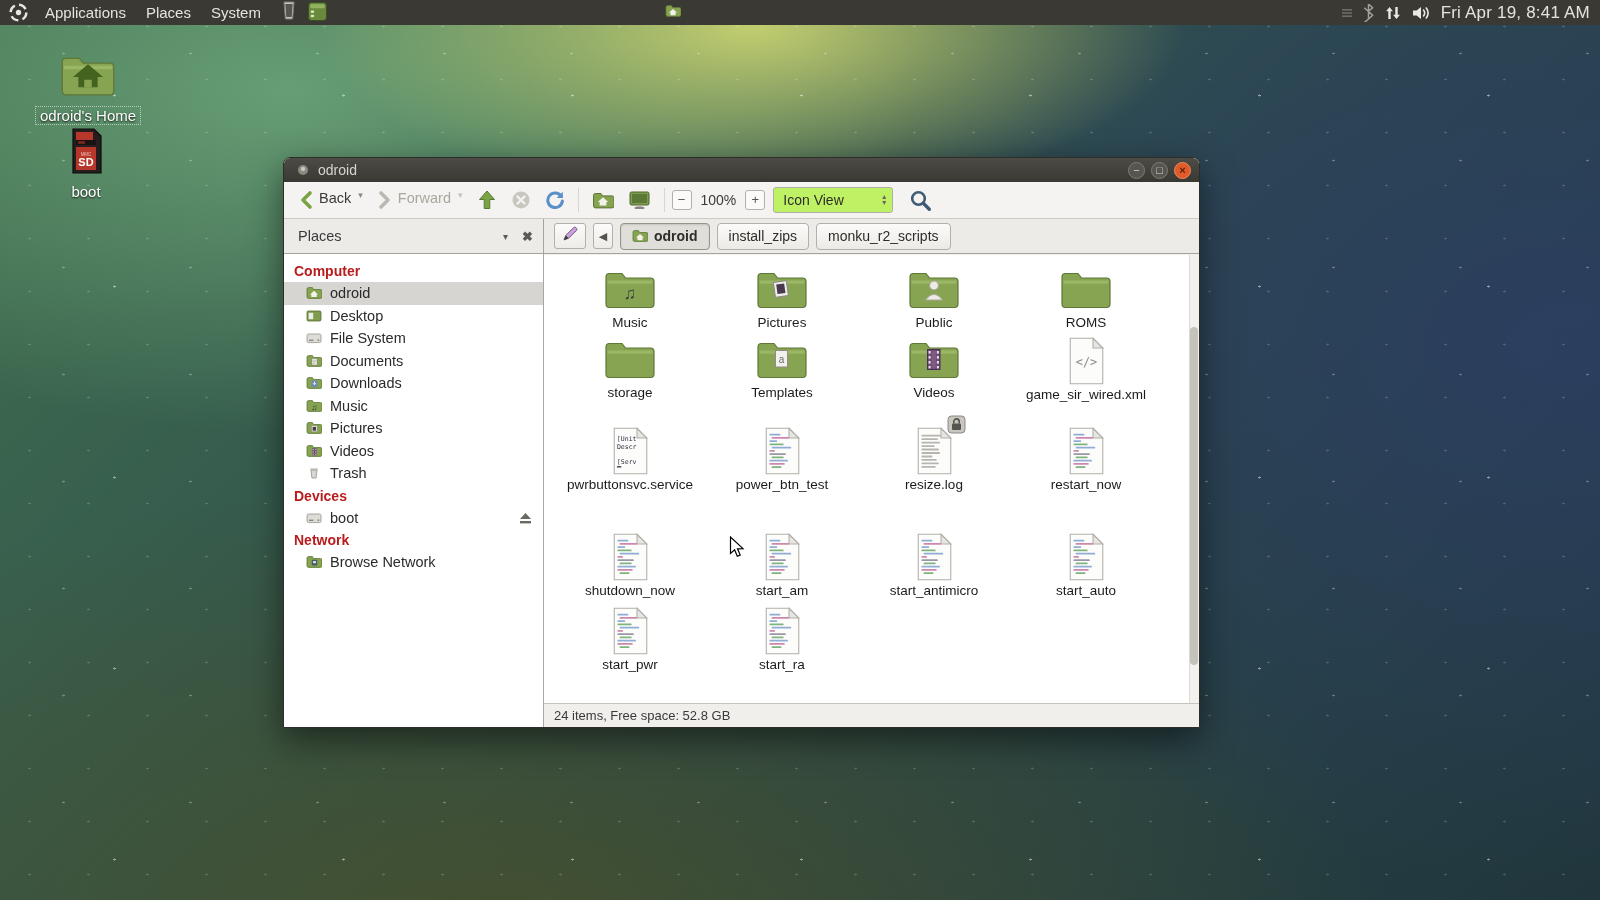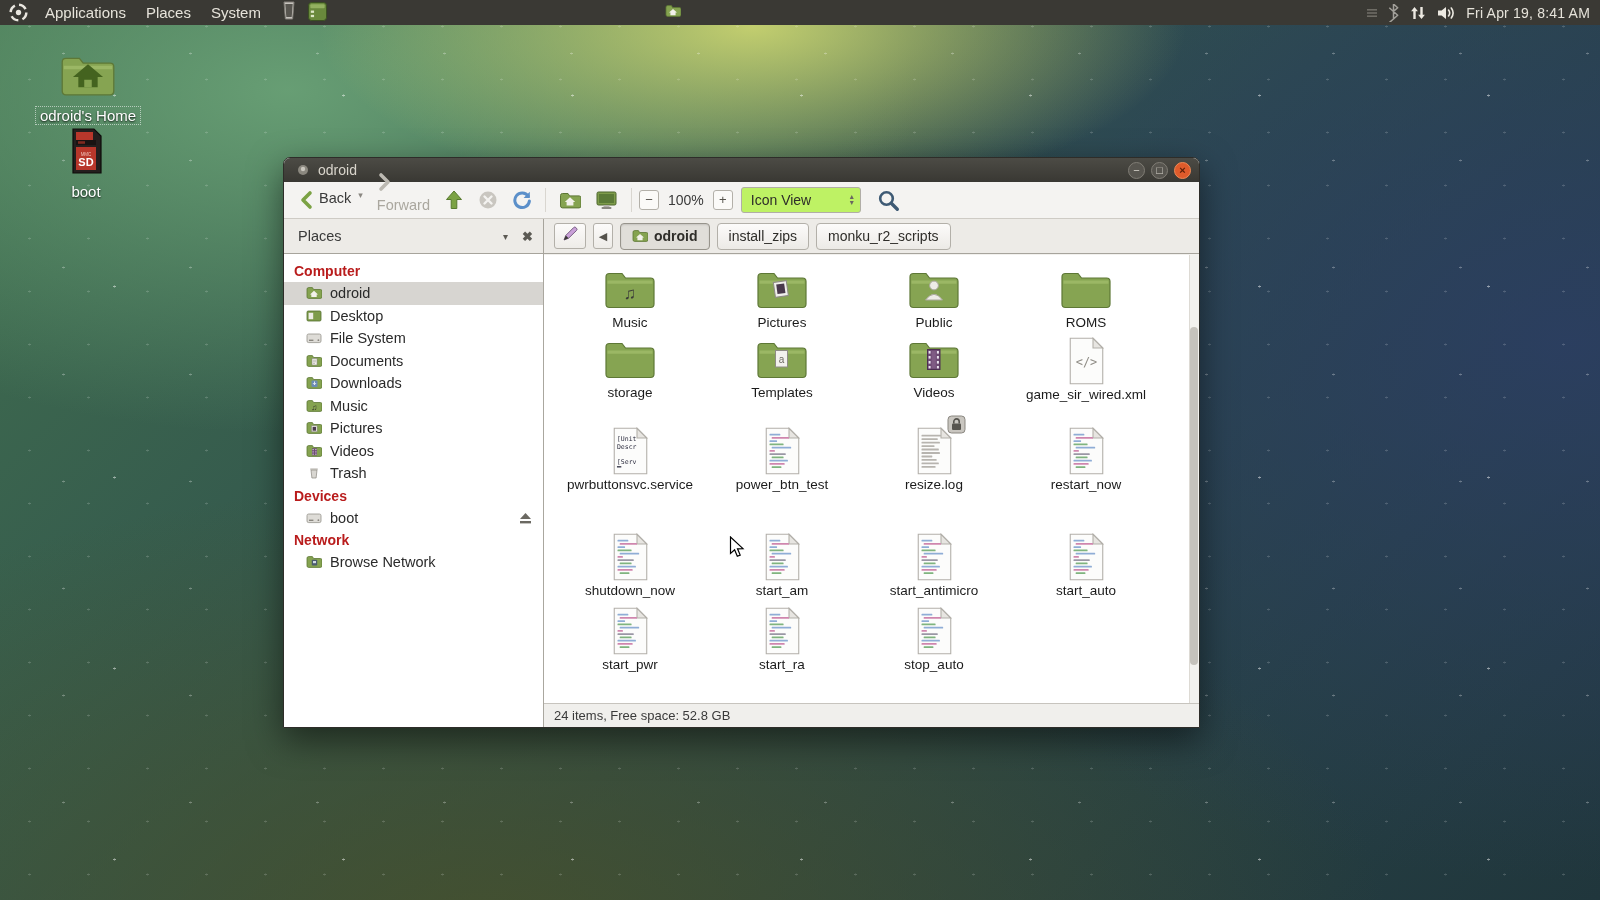--- a/index.html
+++ b/index.html
@@ -21,21 +21,21 @@
   }
 
   
   .panel { position:absolute; top:0; left:0; width:1600px; height:25px; background:#3a3934;
     display:flex; align-items:center; color:#e6e3da; font-size:15px; z-index:50; }
   .panel .logo { margin:0 6px 0 8px; display:flex; }
   .pmenu { padding:4px 10px; height:23px; display:flex; align-items:center; cursor:default; }
   .plaunch { margin:0 4px; display:flex; align-items:center; }
   .winlist { margin-left:330px; display:flex; align-items:center; padding:1px 3px; }
   .tray { margin-left:auto; display:flex; align-items:center; gap:9px; padding-right:10px; }
-  .clock { font-size:14px; letter-spacing:.2px; }
+  .clock { font-size:17px; letter-spacing:.2px; }
 
   
   .dicon { position:absolute; width:116px; display:flex; flex-direction:column; align-items:center; }
   .dicon .dlabel { margin-top:3px; color:#fff; font-size:15px; text-shadow:0 1px 2px rgba(0,0,0,.85); padding:0 4px; }
   .dicon .dlabel.focused { outline:1px dotted rgba(255,255,255,.55); }
 
   
   .window { position:absolute; left:283px; top:157px; width:917px; height:571px;
     border-radius:7px 7px 0 0; box-shadow:0 12px 34px rgba(0,0,0,.5); background:#fff;
     display:flex; flex-direction:column; border:1px solid #2e2d29; }
@@ -46,21 +46,21 @@
   .wbtn { width:17px; height:17px; border-radius:50%; background:#57554f; border:1px solid #807d75;
     color:#d8d5cc; font-size:11px; line-height:15px; text-align:center; }
   .wbtn.close { background:#df5b2b; border-color:#ef8a56; color:#5e2008; font-weight:bold; }
   .menubar { height:25px; background:#3a3934; display:flex; align-items:center; padding-left:4px; flex:0 0 auto; }
   .mitem { color:#d8d4cb; font-size:14.5px; padding:0 9px; height:25px; display:flex; align-items:center; }
 
   .toolbar { height:37px; background:#f4f3f1; border-bottom:1px solid #cecbc5; display:flex;
     align-items:center; padding:0 8px; gap:2px; flex:0 0 auto; }
   .tbtn { display:flex; align-items:flex-start; gap:5px; padding:3px 6px; font-size:14.5px; color:#3a3a3a; border-radius:3px; }
   .tbtn .lbl { position:relative; top:0; }
-  .tbtn.off { color:#aaa79f;flex-direction:column; }
+  .tbtn.off { color:#aaa79f; }
   .caret { font-size:9px; color:#8a8781; margin-left:2px; }
   .caret.off { color:#c4c1ba; }
   .tsep { width:1px; height:24px; background:#d9d6d0; margin:0 5px; }
   .zbox { width:20px; height:20px; border:1px solid #b3b0a9; border-radius:3px; background:#fbfaf8;
     font-size:13px; color:#55524c; text-align:center; line-height:18px; }
   .viewsel { width:120px; height:26px; border:1px solid #b1aea7; border-radius:3px; background:#bef264;
     display:flex; align-items:center; font-size:14px; color:#2e2d29; padding:0 6px 0 9px; margin-left:6px; }
   .viewsel .spin { margin-left:auto; display:flex; flex-direction:column; line-height:6px; font-size:8px; color:#6a6761; }
   .searchbtn { margin-left:8px; display:flex; }
 
@@ -742,40 +742,20 @@
                   <rect x="6" y="21" width="5" height="1.7" rx=".5" fill="#cf86ae"></rect>
                   <rect x="6" y="24" width="15" height="1.7" rx=".5" fill="#9a97a5"></rect>
                   <rect x="8" y="27" width="11" height="1.7" rx=".5" fill="#7fb47f"></rect>
                   <rect x="6" y="30" width="17" height="1.7" rx=".5" fill="#8fadd6"></rect>
                   <rect x="6" y="33" width="14" height="1.7" rx=".5" fill="#cf86ae"></rect>
                   <rect x="8" y="36" width="9" height="1.7" rx=".5" fill="#7fb47f"></rect>
                 </svg>
               </span>
               <span class="fname ">start_ra</span>
             </div>
-            <div class="fcell">
-              <span class="ficon">
-                <svg width="39" height="48" viewBox="0 0 36 44">
-                  <path d="M3 1h21l9 9v33H3z" fill="#fcfcfb" stroke="#b2afa9"></path>
-                  <path d="M24 1l9 9h-9z" fill="#e7e5e1" stroke="#b2afa9"></path>
-                  <rect x="6" y="6" width="10" height="1.7" rx=".5" fill="#8fadd6"></rect>
-                  <rect x="8" y="9" width="16" height="1.7" rx=".5" fill="#cf86ae"></rect>
-                  <rect x="6" y="12" width="7" height="1.7" rx=".5" fill="#8fadd6"></rect>
-                  <rect x="6" y="15" width="13" height="1.7" rx=".5" fill="#7fb47f"></rect>
-                  <rect x="8" y="18" width="18" height="1.7" rx=".5" fill="#8fadd6"></rect>
-                  <rect x="6" y="21" width="5" height="1.7" rx=".5" fill="#cf86ae"></rect>
-                  <rect x="6" y="24" width="15" height="1.7" rx=".5" fill="#9a97a5"></rect>
-                  <rect x="8" y="27" width="11" height="1.7" rx=".5" fill="#7fb47f"></rect>
-                  <rect x="6" y="30" width="17" height="1.7" rx=".5" fill="#8fadd6"></rect>
-                  <rect x="6" y="33" width="14" height="1.7" rx=".5" fill="#cf86ae"></rect>
-                  <rect x="8" y="36" width="9" height="1.7" rx=".5" fill="#7fb47f"></rect>
-                </svg>
-              </span>
-              <span class="fname ">stop_auto</span>
-            </div>
           </div>
         <div class="vtrack">
           <div class="vthumb" style="top:72px; height:338px;"></div>
         </div>
       </div>
       <div class="statusbar">
         <span>24 items, Free space: 52.8 GB</span>
       </div>
     </div>
   </div>

